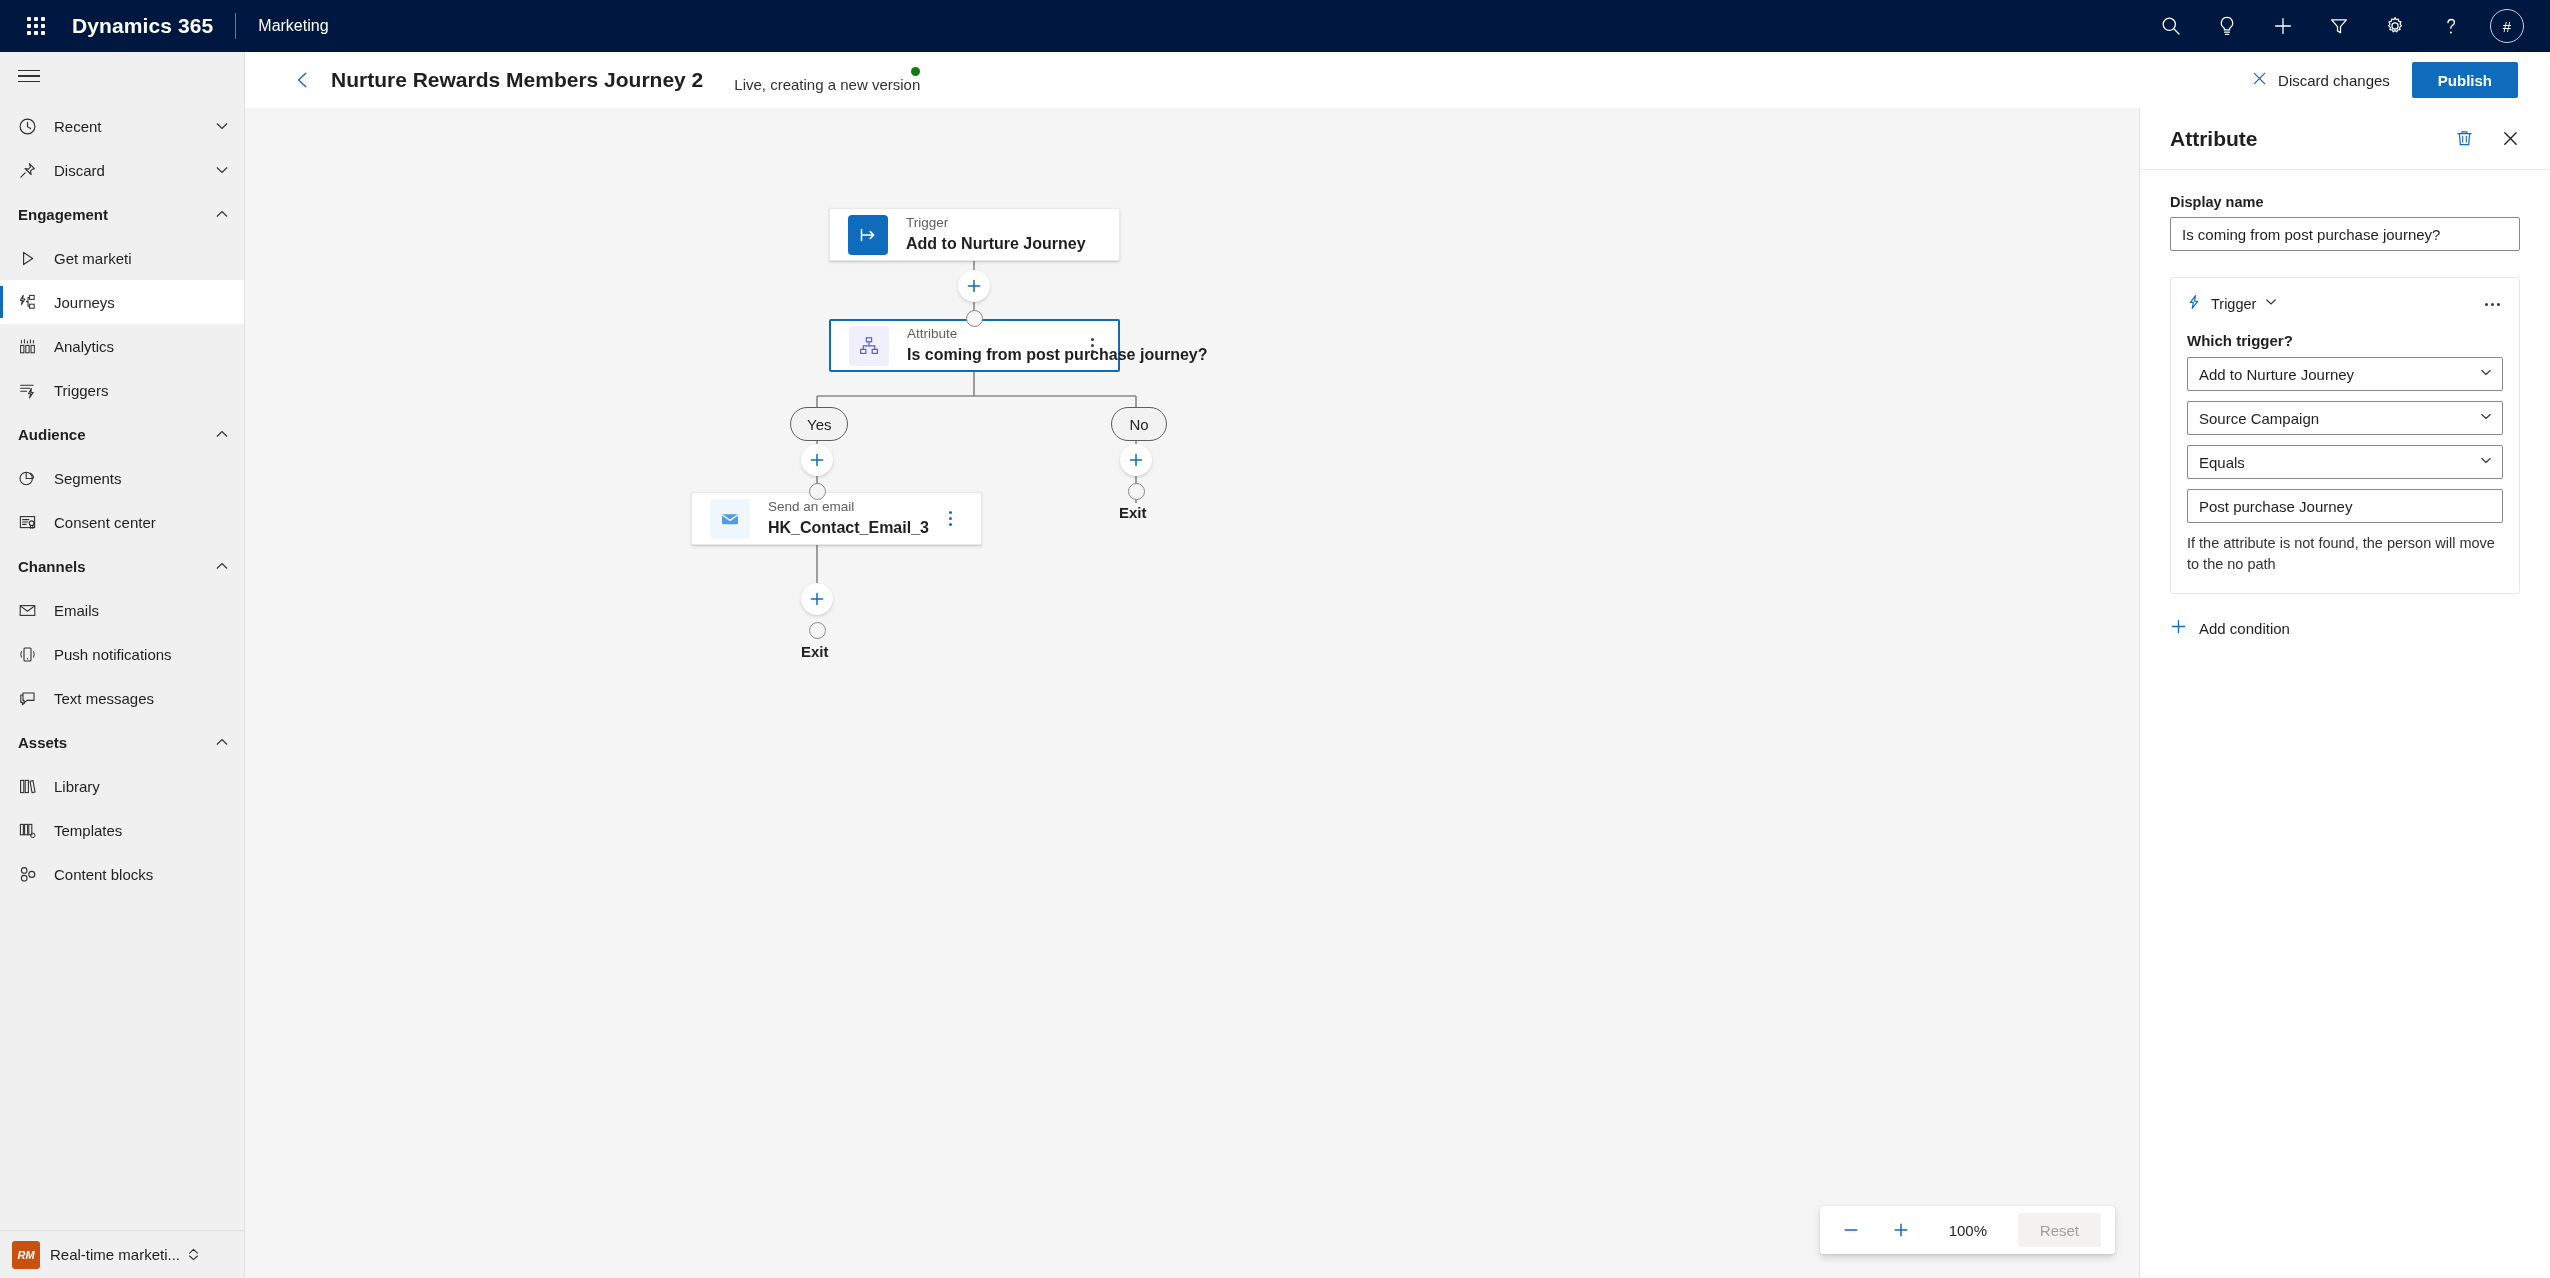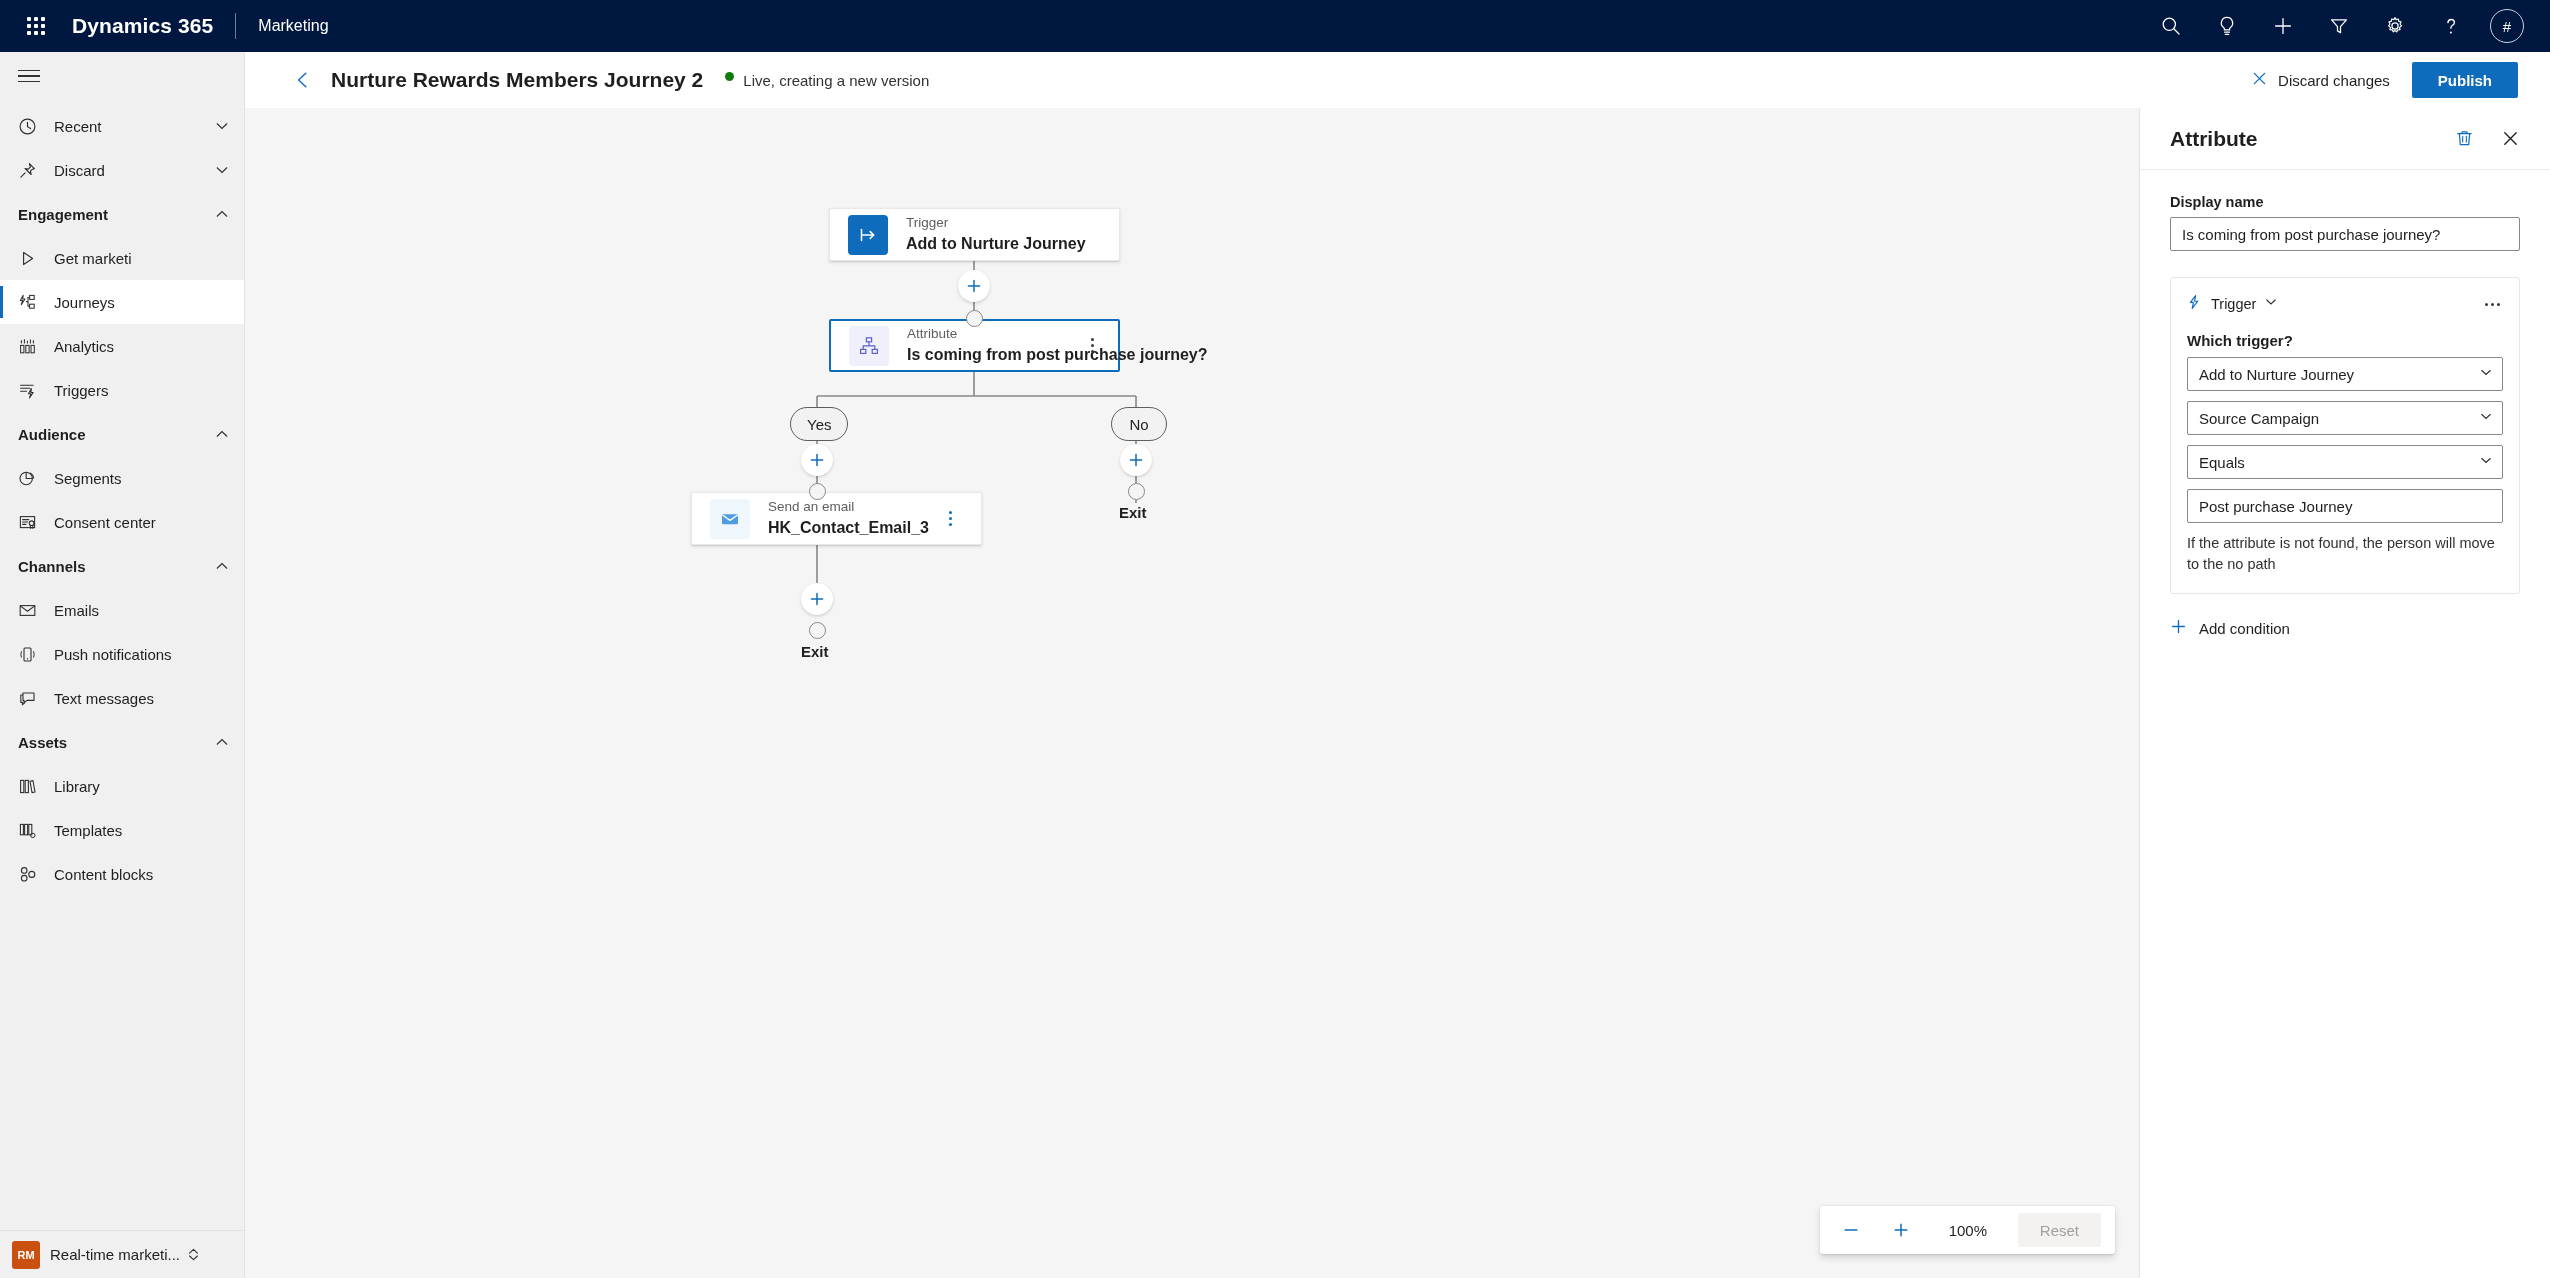--- a/index.html
+++ b/index.html
@@ -87,39 +87,39 @@
   .sub-item { padding-left: 18px; }
   .sub-item .nav-ico { width: 26px; min-width: 26px; }
 
   #area-switcher {
     height: 48px; border-top: 1px solid #e1e1e1;
     display: flex; align-items: center; padding: 0 12px; cursor: pointer;
   }
   #area-badge {
     width: 28px; height: 28px; background: #ca5010; color: #fff;
     font-size: 11px; font-weight: 700; border-radius: 3px;
-    display: flex; align-items: center; justify-content: center;
+    display: flex; align-items: center; justify-content: center; font-style: italic;
   }
   #area-label { font-size: 15px; color: #201f1e; margin-left: 10px; white-space: nowrap; }
   #area-chev { margin-left: 6px; display: flex; align-items: center; }
 
   
   #main { flex: 1; display: flex; flex-direction: column; min-width: 0; position: relative; }
 
   
   #command-bar {
     height: 56px; min-height: 56px; background: #ffffff;
     display: flex; align-items: center; padding: 0 32px 0 40px;
   }
   #back-btn {
     width: 36px; height: 36px; display: flex; align-items: center; justify-content: center;
     cursor: pointer; margin-right: 10px;
   }
   #journey-title { font-size: 21px; font-weight: 600; color: #201f1e; white-space: nowrap; }
-  #status-wrap { display: flex; align-items: flex-start; margin-left: 22px; }
+  #status-wrap { display: flex; align-items: flex-end; margin-left: 22px; flex-direction: column; }
   #status-dot { width: 9px; height: 9px; border-radius: 50%; background: #107c10; }
   #status-text { font-size: 15px; color: #323130; margin-left: 9px; white-space: nowrap; }
   #cmd-right { margin-left: auto; display: flex; align-items: center; gap: 22px; }
   #discard-btn {
     display: flex; align-items: center; cursor: pointer;
     font-size: 15px; color: #201f1e; gap: 10px;
   }
   #publish-btn {
     background: #0f6cbd; color: #ffffff; font-size: 15px; font-weight: 600;
     border: none; border-radius: 2px; height: 36px; padding: 0 26px; cursor: pointer;

